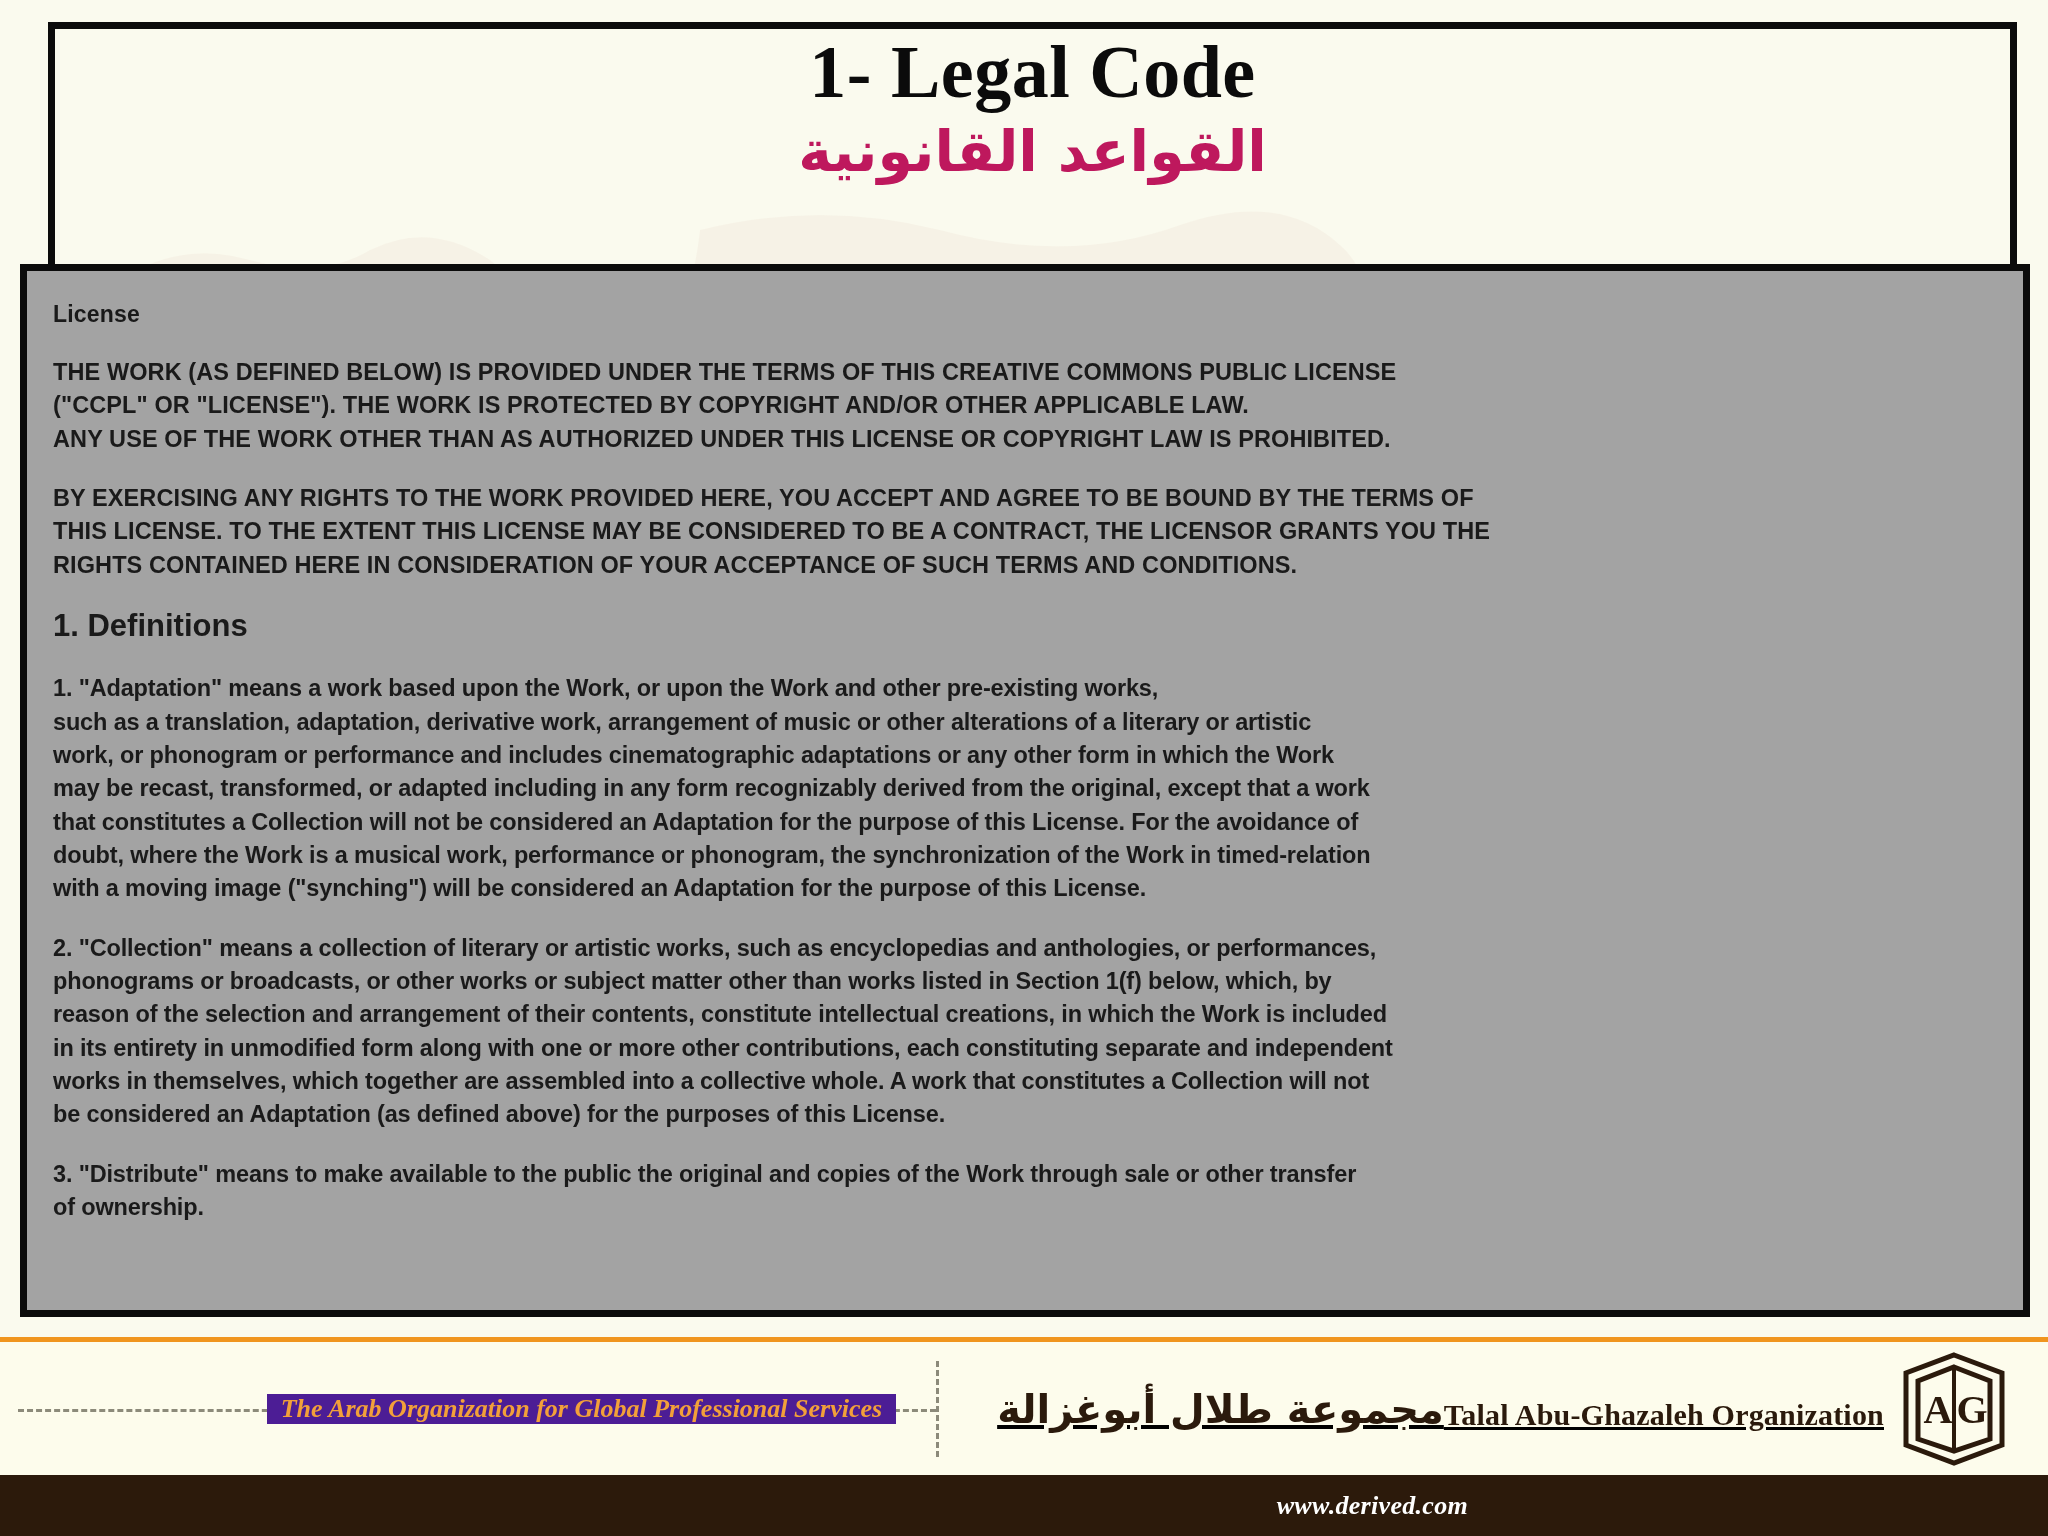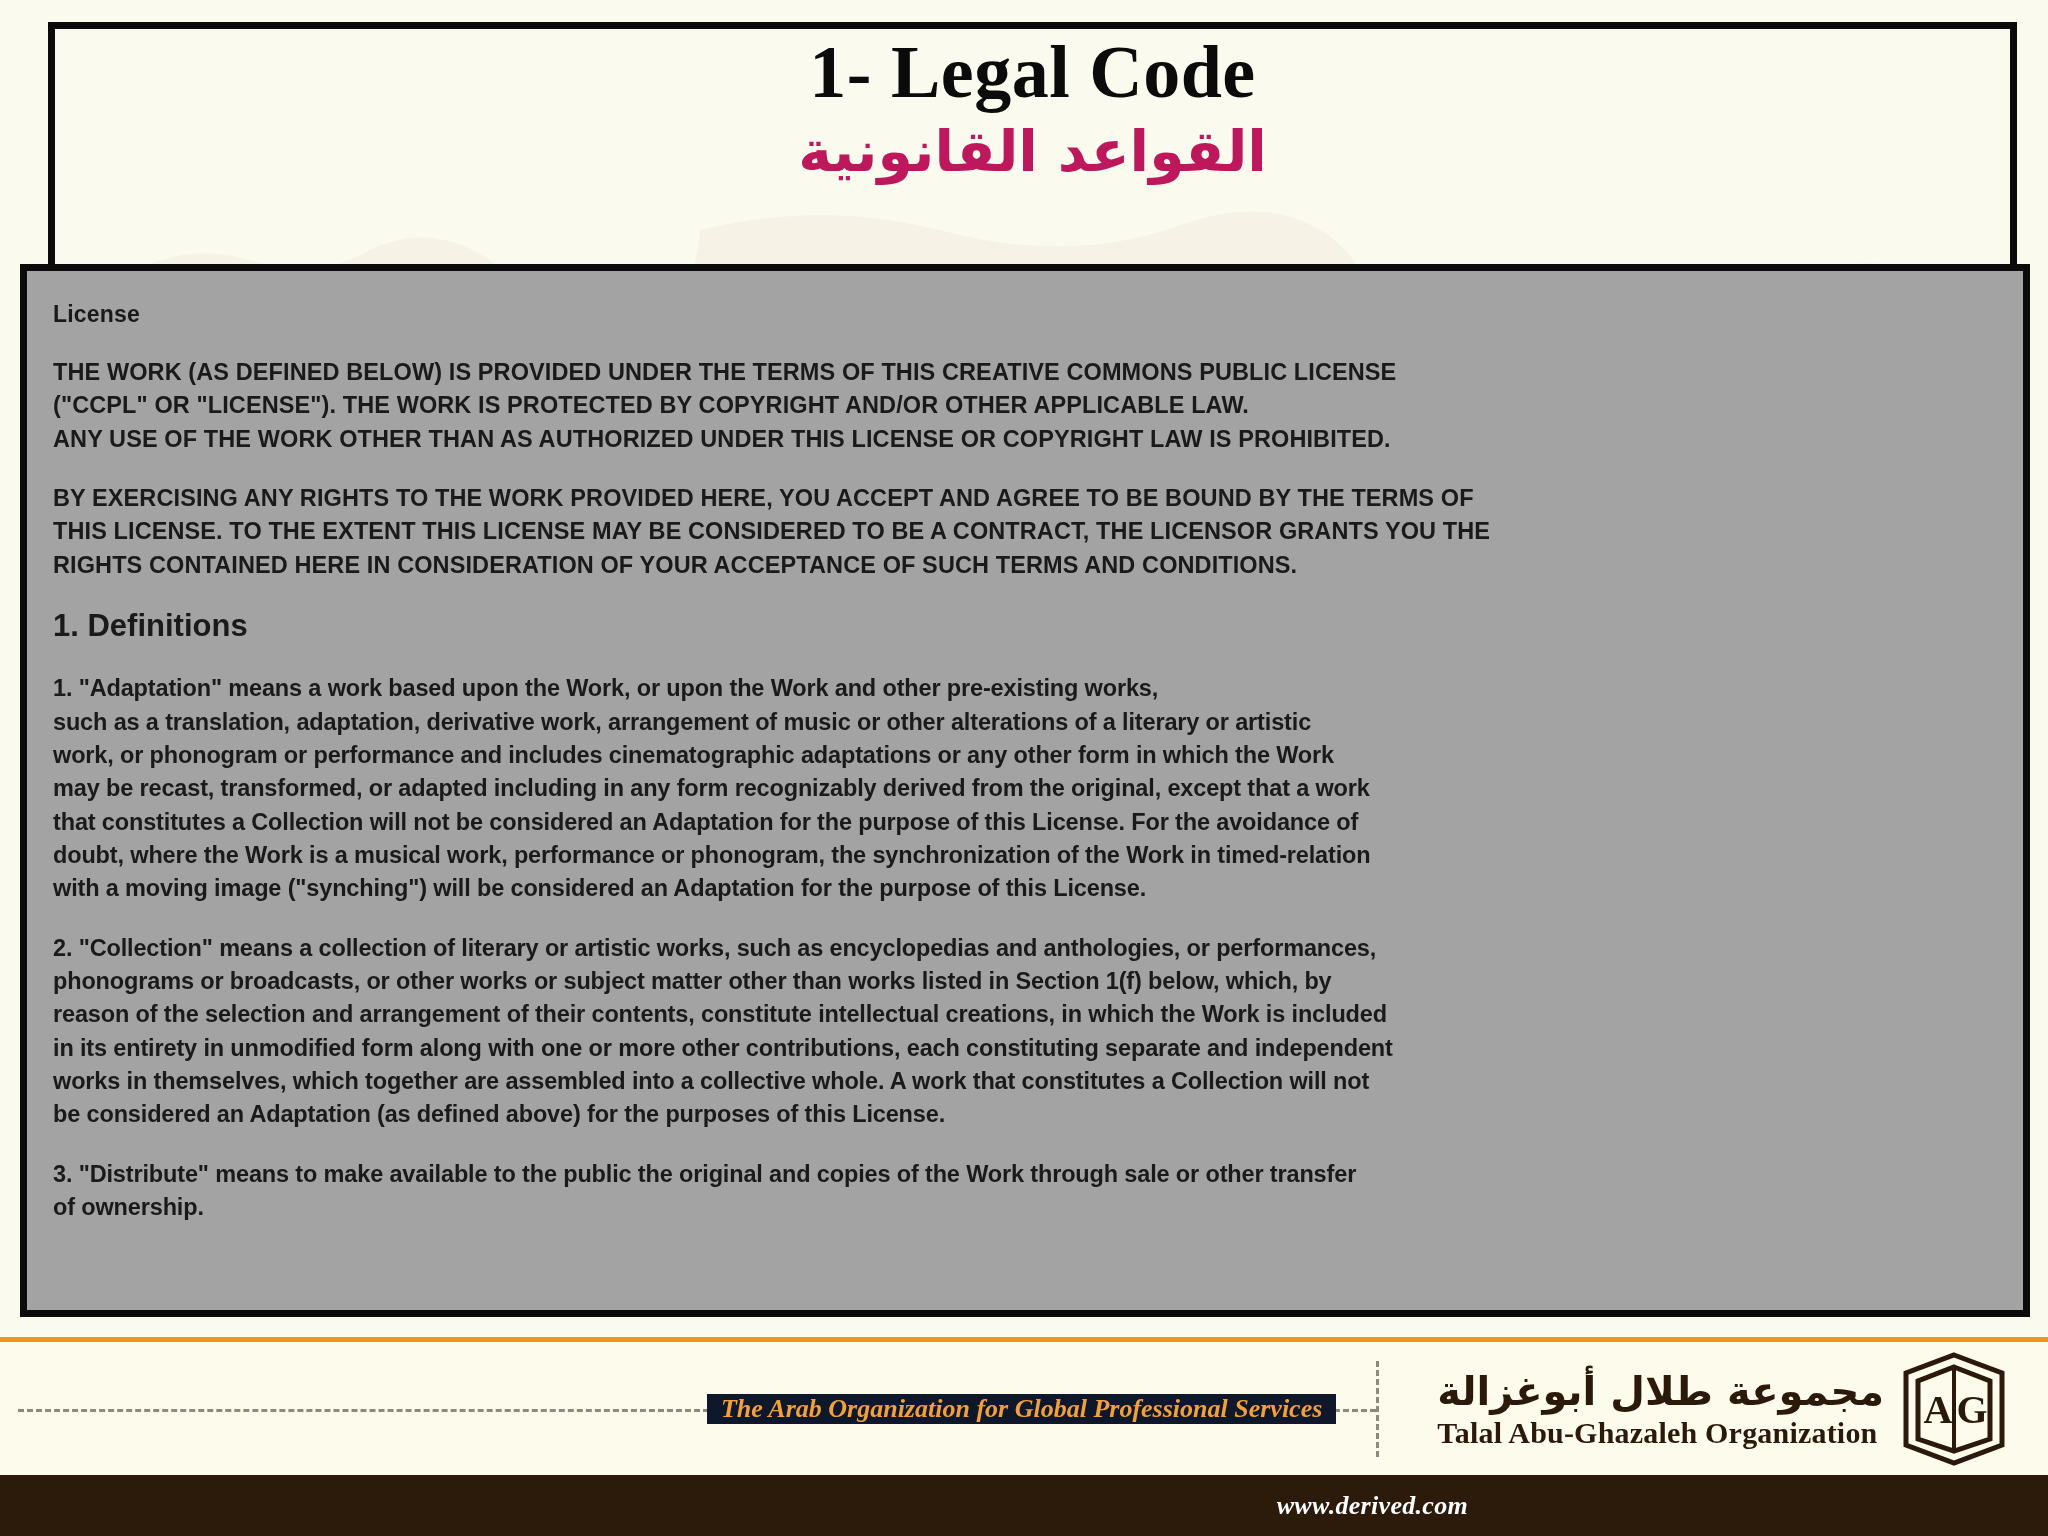--- a/index.html
+++ b/index.html
@@ -162,21 +162,21 @@
   #footer-tagline {
     position: absolute;
     right: 40px;
     top: 50%;
     transform: translateY(-50%);
     font-family: "Liberation Serif", serif;
     font-style: italic;
     font-weight: bold;
     font-size: 26px;
     color: #F2A03A;
-    background: #0f172a;
+    background: #4c1d95;
     padding: 0 14px;
     z-index: 1;
     white-space: nowrap;
   }
 
   #footer-divider {
     width: 0;
     border-left: 3px dashed #8C8A7A;
     height: 96px;
     margin: 0 0 0 0;
@@ -184,22 +184,23 @@
 
   #brand {
     display: flex;
     align-items: center;
     gap: 18px;
     padding: 0 42px 0 58px;
   }
 
   #brand-text {
     display: flex;
-    flex-direction: column;
-    align-items: flex-start;
+    flex-direction: row;
+    align-items: flex-end;
+    text-decoration: underline;
   }
 
   #brand-ar {
     font-family: "DejaVu Sans", sans-serif;
     font-size: 40px;
     font-weight: bold;
     color: #2B1A0C;
     direction: rtl;
     line-height: 1.15;
     white-space: nowrap;

